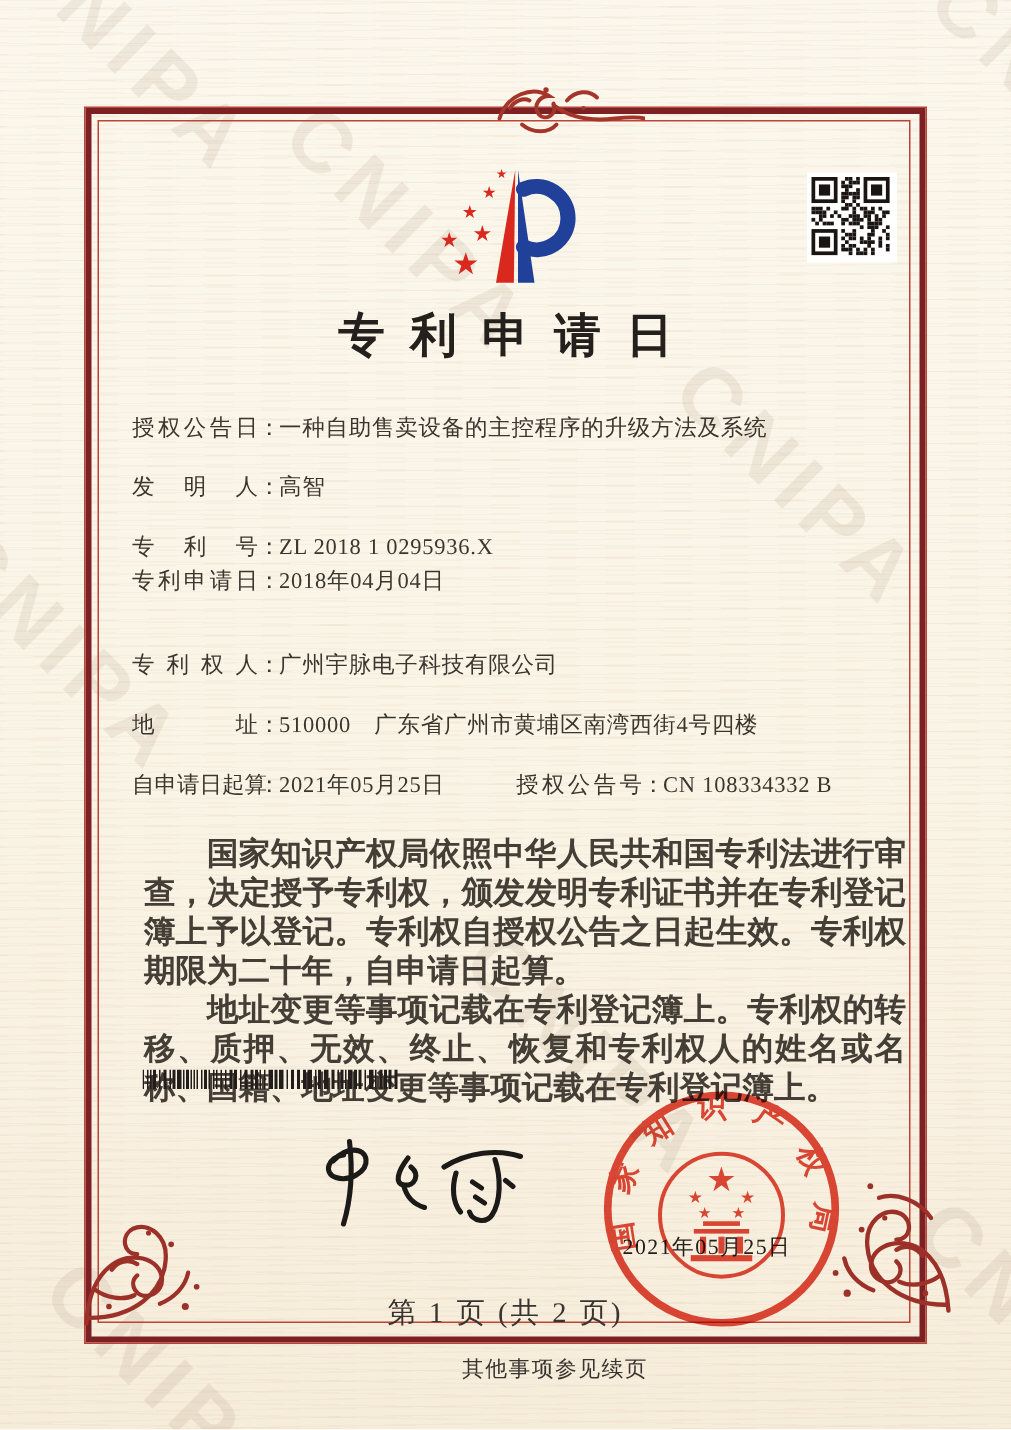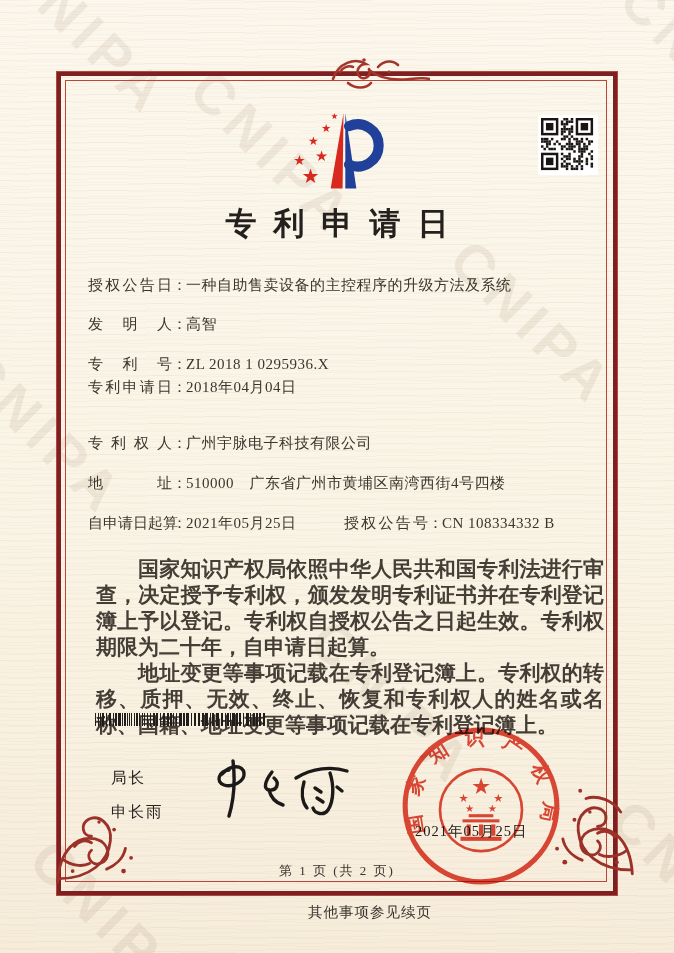--- a/index.html
+++ b/index.html
@@ -44,21 +44,21 @@
   .body-text p{margin:0;text-indent:2em;}
   .barcode{position:absolute;left:95px;top:713px;}
   .issuer{position:absolute;left:111px;top:768px;font-family:"Liberation Sans","DejaVu Sans",sans-serif;font-size:15.5px;color:#26221f;letter-spacing:2px;}
   .issuer div{margin-bottom:13px;}
   .sig{position:absolute;left:200px;top:756px;}
   .seal{position:absolute;left:399px;top:724px;mix-blend-mode:multiply;opacity:0.92;}
   .seal-date{
     position:absolute;left:415px;top:822px;width:160px;font-size:14.5px;letter-spacing:1px;
     color:#24211e;mix-blend-mode:multiply;white-space:nowrap;
   }
-  .page-no{position:absolute;left:0;top:862px;width:100%;text-align:center;font-size:13px;letter-spacing:2px;color:#3a3430;}
+  .page-no{position:absolute;left:0;top:862px;width:100%;text-align:center;font-size:19px;letter-spacing:2px;color:#3a3430;}
   .cont-note{position:absolute;left:0;top:903px;width:100%;text-align:center;font-size:14.5px;letter-spacing:1px;color:#3a3430;padding-left:33px;}
   .orn{position:absolute;pointer-events:none;}
 </style>
 </head>
 <body>
 
 <div class="page">
 
   <div class="wm" style="left:-15px;top:0px;">CNIPA</div>
   <div class="wm" style="left:600px;top:30px;">CNIPA</div>
@@ -359,24 +359,20 @@
       <rect x="144" y="0" width="2" height="13" fill="#211d1a"></rect>
       <rect x="148" y="0" width="1" height="13" fill="#211d1a"></rect>
       <rect x="151" y="0" width="3" height="13" fill="#211d1a"></rect>
       <rect x="155" y="0" width="1" height="13" fill="#211d1a"></rect>
       <rect x="158" y="0" width="2" height="13" fill="#211d1a"></rect>
       <rect x="161" y="0" width="2" height="13" fill="#211d1a"></rect>
       <rect x="164" y="0" width="2" height="13" fill="#211d1a"></rect>
       <rect x="168" y="0" width="2" height="13" fill="#211d1a"></rect>
     </svg>
 
-  <div class="issuer">
-    <div>局长</div>
-    <div>申长雨</div>
-  </div>
 
   <svg class="sig" width="155" height="66" viewBox="0 0 155 66">
     <g fill="none" stroke="#1c1a18" stroke-width="3.4" stroke-linecap="round" stroke-linejoin="round">
       <path d="M22,18 C31,8 43,9 44,17 C45,25 33,32 24,29 C15,26 19,15 29,14"></path>
       <path d="M33,5 C35,22 35,40 29,60"></path>
       <path d="M72,16 C65,25 63,33 69,34 C77,35 80,27 74,22"></path>
       <path d="M69,34 C71,42 76,47 83,49"></path>
       <path d="M96,22 C112,12 132,10 147,15"></path>
       <path d="M104,26 C101,36 102,46 107,52"></path>
       <path d="M130,17 C134,29 134,45 128,54 C124,60 115,58 113,52"></path>

